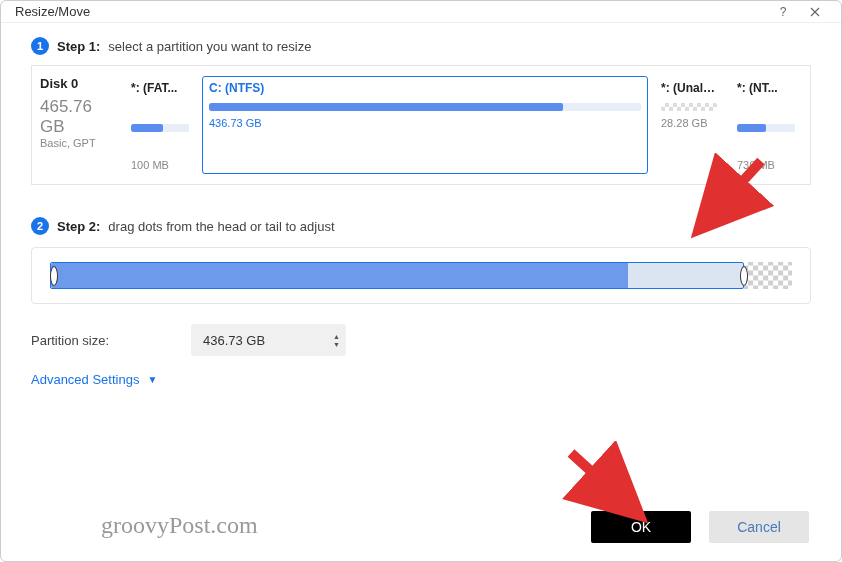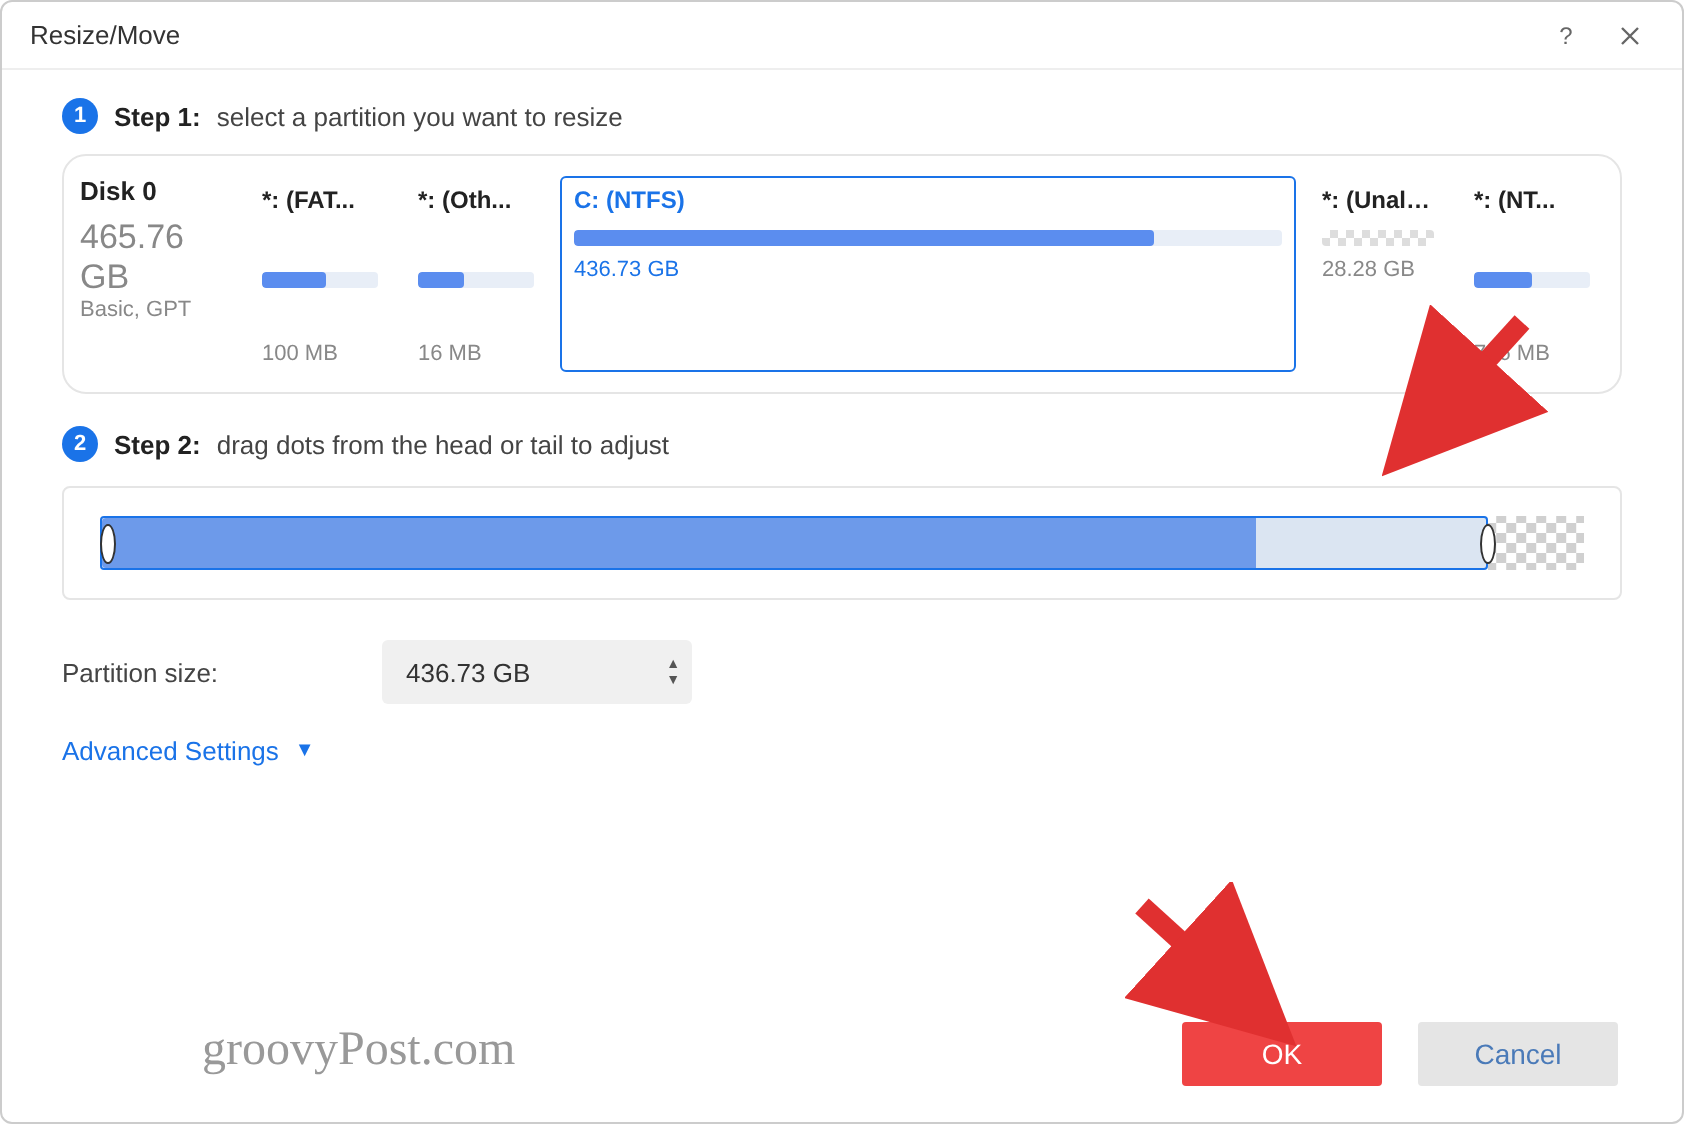--- a/index.html
+++ b/index.html
@@ -15,21 +15,21 @@
   }
   .window {
     width: 842px;
     height: 562px;
     border: 1px solid #ccc;
     border-radius: 6px;
     background: #fff;
     position: relative;
   }
   .titlebar {
-    height: 34px;
+    height: 22px;
     display: flex;
     align-items: center;
     padding: 0 10px 0 14px;
     border-bottom: 1px solid #eee;
   }
   .titlebar .title {
     font-size: 13px;
     color: #333;
     flex: 1;
   }
@@ -61,26 +61,26 @@
     font-size: 11px;
     font-weight: 600;
     display: flex;
     align-items: center;
     justify-content: center;
   }
   .step-label { font-weight: 700; color: #222; }
   .step-desc { color: #444; }
   .partitions-box {
     border: 1px solid #e5e5e5;
-    border-radius: 12px;
+    border-radius: 0;
     padding: 10px 8px;
     display: flex;
     align-items: stretch;
     gap: 6px;
-    margin-bottom: 16px;
+    margin-bottom: 32px;
   }
   .diskinfo {
     width: 78px;
     padding-right: 4px;
   }
   .diskinfo .dname { font-weight: 700; font-size: 13px; color: #222; }
   .diskinfo .dsize { font-size: 17px; color: #888; margin-top: 6px; }
   .diskinfo .dtype { font-size: 11px; color: #888; }
   .part {
     border: 1px solid transparent;
@@ -223,21 +223,21 @@
     width: 100px;
     height: 32px;
     border: none;
     border-radius: 2px;
     font-size: 14px;
     cursor: pointer;
     display: flex;
     align-items: center;
     justify-content: center;
   }
-  .btn.primary { background: #ef4444; color: #fff; }
+  .btn.primary { background: #000000; color: #fff; }
   .btn.secondary { background: #e5e5e5; color: #4a7ab8; }
   .watermark {
     position: absolute;
     left: 100px;
     bottom: 22px;
     font-family: Georgia, serif;
     font-size: 24px;
     color: #999;
   }
   .arrow {
@@ -274,27 +274,20 @@
       </div>
 
       <div class="part small">
         <div class="pname">*: (FAT...</div>
         <div class="pbar">
             <div class="fill" style="width:55%;"></div>
           </div>
         <div class="psize">100 MB</div>
       </div>
 
-      <div class="part small">
-        <div class="pname">*: (Oth...</div>
-        <div class="pbar">
-            <div class="fill" style="width:40%;"></div>
-          </div>
-        <div class="psize">16 MB</div>
-      </div>
 
       <div class="part big">
         <div class="pname">C: (NTFS)</div>
         <div class="pbar">
             <div class="fill" style="width:82%;"></div>
           </div>
         <div class="psize">436.73 GB</div>
       </div>
 
       <div class="part small2">

